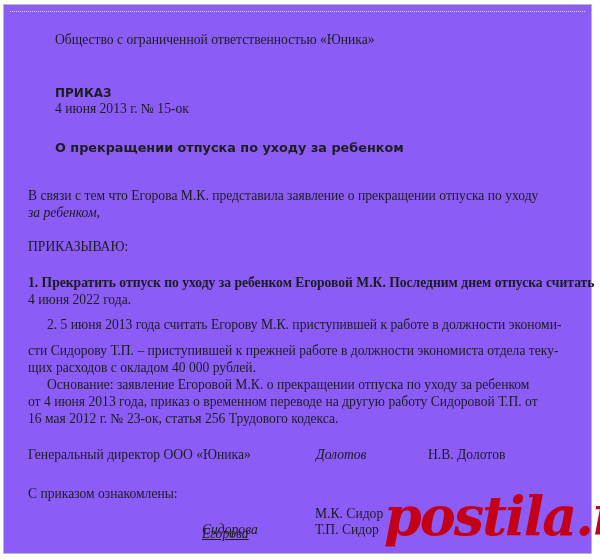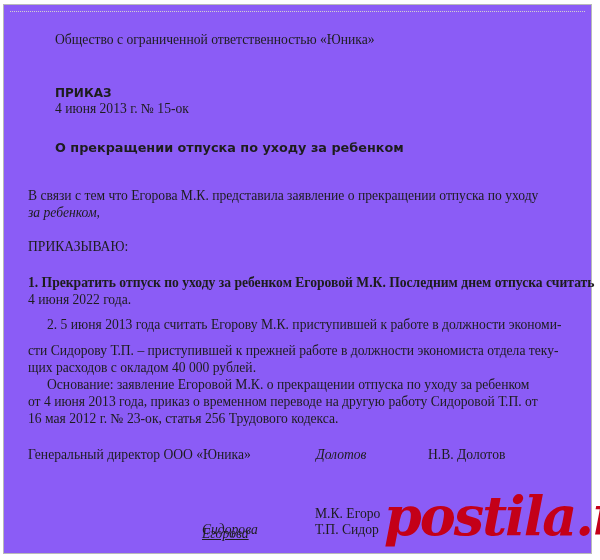--- a/index.html
+++ b/index.html
@@ -50,20 +50,21 @@
   <div class="line serif" style="left:24px;top:355px;">щих расходов с окладом 40 000 рублей.</div>
 
   <div class="line serif" style="left:43px;top:372px;">Основание: заявление Егоровой М.К. о прекращении отпуска по уходу за ребенком</div>
   <div class="line serif" style="left:24px;top:389px;">от 4 июня 2013 года, приказ о временном переводе на другую работу Сидоровой Т.П. от</div>
   <div class="line serif" style="left:24px;top:406px;">16 мая 2012 г. № 23-ок, статья 256 Трудового кодекса.</div>
 
   <div class="line serif" style="left:24px;top:442px;font-family:Liberation Serif, serif;">Генеральный директор ООО «Юника»</div>
   <div class="line serif italic" style="left:312px;top:442px;">Долотов</div>
   <div class="line serif" style="left:424px;top:442px;">Н.В. Долотов</div>
 
+  <div class="line serif" style="left:24px;top:481px;">С приказом ознакомлены:</div>
 
   <div class="line serif italic" style="left:198px;top:521px;text-decoration:underline;">Егорова</div>
-  <div class="line serif" style="left:311px;top:501px;">М.К. Егоро</div>
+  <div class="line serif" style="left:311px;top:501px;">М.К. Сидор</div>
   <div class="line serif italic" style="left:198px;top:517px;">Сидорова</div>
   <div class="line serif" style="left:311px;top:517px;text-align:center;">Т.П. Сидор</div>
 </div>
 
 <div class="watermark">postila.ru</div>
 
 </body></html>

